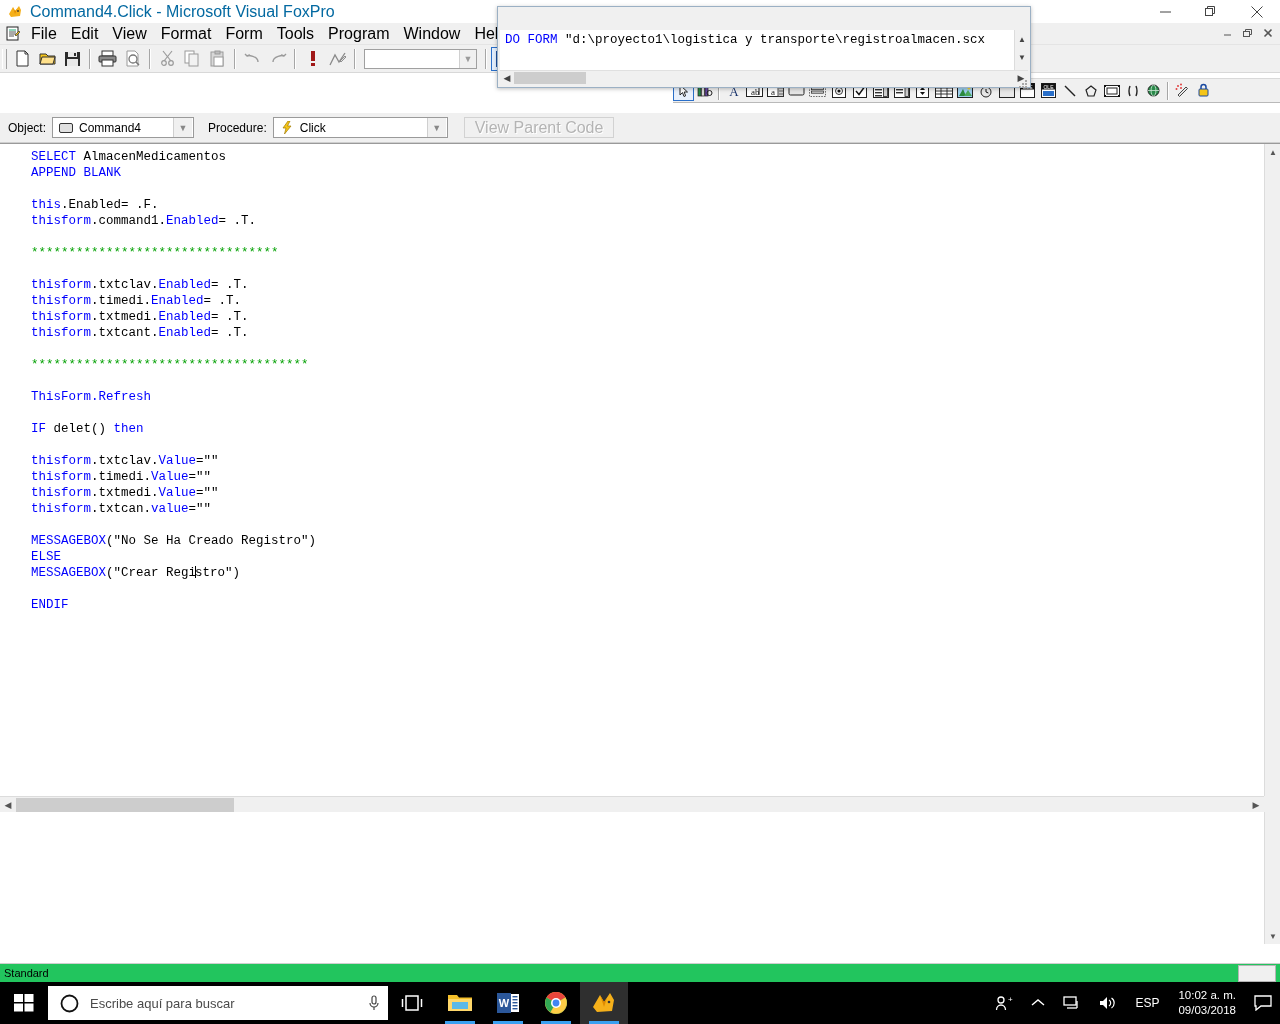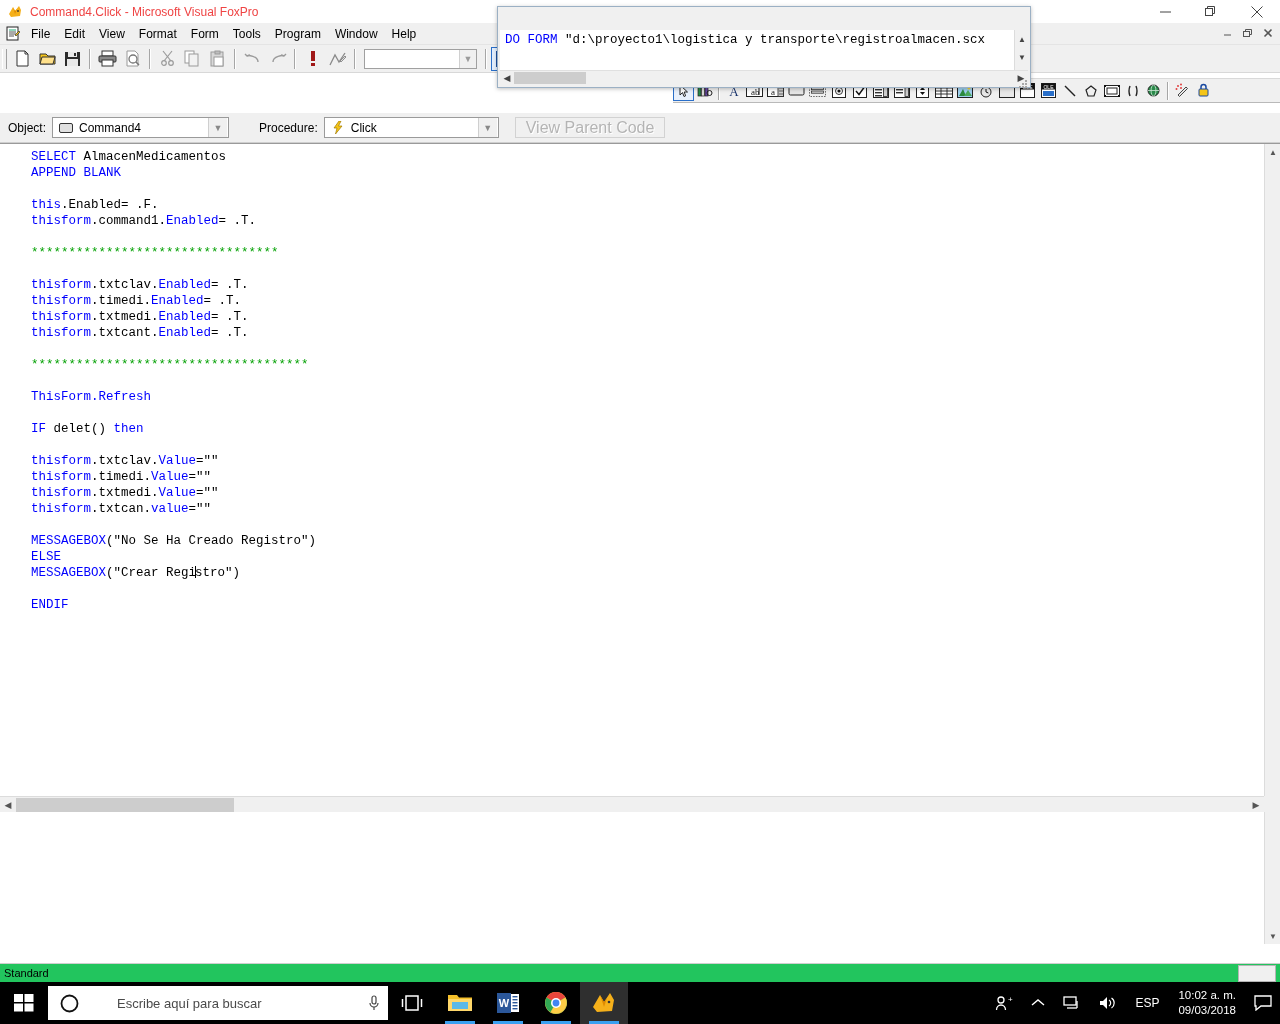--- a/index.html
+++ b/index.html
@@ -15,41 +15,41 @@
   .titlebar {
     position: absolute; left: 0; top: 0; width: 1280px; height: 23px;
     background: #ffffff;
     display: flex; align-items: center;
   }
   .titlebar .app-icon {
     width: 22px; height: 22px; margin-left: 4px;
     display: flex; align-items: center; justify-content: center;
   }
   .titlebar .title-text {
-    font-size: 12px; color: #ef4444; margin-left: 4px; white-space: nowrap;
+    font-size: 16px; color: #0369a1; margin-left: 4px; white-space: nowrap;
   }
   .win-controls {
     position: absolute; right: 0; top: 0; height: 23px; display: flex;
   }
   .win-btn {
     width: 46px; height: 23px; display: flex; align-items: center; justify-content: center;
     font-size: 12px; color: #333; font-family: "Liberation Sans", sans-serif;
   }
   .win-btn svg { display: block; }
 
   
   .menubar {
     position: absolute; left: 0; top: 23px; width: 1280px; height: 22px;
     background: #f0f0f0;
     display: flex; align-items: center;
     border-bottom: 1px solid #e4e4e4;
   }
   .menubar .doc-icon { width: 22px; height: 20px; display:flex; align-items:center; justify-content:center; margin-left:2px; }
   .menu-item {
-    font-size: 12px; color: #000; padding: 3px 7px; white-space: nowrap;
+    font-size: 16px; color: #000; padding: 3px 7px; white-space: nowrap;
   }
   .mdi-controls { position:absolute; right:2px; top:1px; display:flex; }
   .mdi-btn { width:20px; height:18px; display:flex; align-items:center; justify-content:center; color:#444; }
 
   
   .toolbar {
     position: absolute; left: 0; top: 45px; width: 1280px; height: 28px;
     background: #f0f0f0;
     display: flex; align-items: center;
     border-bottom: 1px solid #d8d8d8;
@@ -85,21 +85,21 @@
   }
   .objbar label { font-size:12px; color:#000; margin-right:6px; }
   .combo {
     height:21px; border:1px solid #9a9a9a; background:#fff; display:flex; align-items:center;
     font-size:12px; color:#000;
   }
   .combo .cicon { width:20px; display:flex; align-items:center; justify-content:center; margin-left:3px;}
   .combo .ctext { flex:1; padding-left:3px; white-space:nowrap; }
   .combo .cbtn { width:19px; height:19px; background:#f0f0f0; border-left:1px solid #cfcfcf;
     display:flex; align-items:center; justify-content:center; color:#888; font-size:9px; margin:0 1px 0 0;}
-  #obj-combo { width: 177px; margin-right:30px; }
+  #obj-combo { width: 142px; margin-right:14px; }
   #proc-combo { width: 175px; margin-right:16px; }
   .parent-btn {
     height:21px; padding:0 10px; background:#f0f0f0; border:1px solid #d2d2d2;
     font-size:16px; color:#b4b4b4; display:flex; align-items:center;
     text-shadow: 1px 1px 0 #ffffff;
   }
 
   
   .editor {
     position:absolute; left:0; top:143px; width:1280px; height:670px;
@@ -182,21 +182,20 @@
 
   
   .taskbar {
     position:absolute; left:0; top:982px; width:1280px; height:42px; background:#000000;
     display:flex; align-items:center;
   }
   .start-btn { width:48px; height:42px; display:flex; align-items:center; justify-content:center; }
   .search-box {
     width:340px; height:34px; background:#ffffff; display:flex; align-items:center;
     margin-left:0px;
-    gap:27px;
   }
   .search-box .circ { width:26px; margin-left:8px; display:flex; align-items:center; justify-content:center; }
   .search-box .stext { flex:1; font-size:13px; color:#4a4a4a; padding-left:8px; }
   .search-box .mic { width:28px; display:flex; align-items:center; justify-content:center; }
   .tb-icon { width:48px; height:42px; display:flex; align-items:center; justify-content:center; position:relative; }
   .tb-icon.active { background:#2f2f2f; }
   .tb-underline { position:absolute; bottom:0; left:9px; width:30px; height:3px; background:#3aa0f0; }
   .tray { position:absolute; right:0; top:0; height:42px; display:flex; align-items:center; }
   .tray-item { padding:0 9px; color:#ffffff; font-size:12px; display:flex; align-items:center; height:42px;}
   .clock { color:#fff; font-size:11.5px; line-height:15px; text-align:center; padding:0 10px; }

